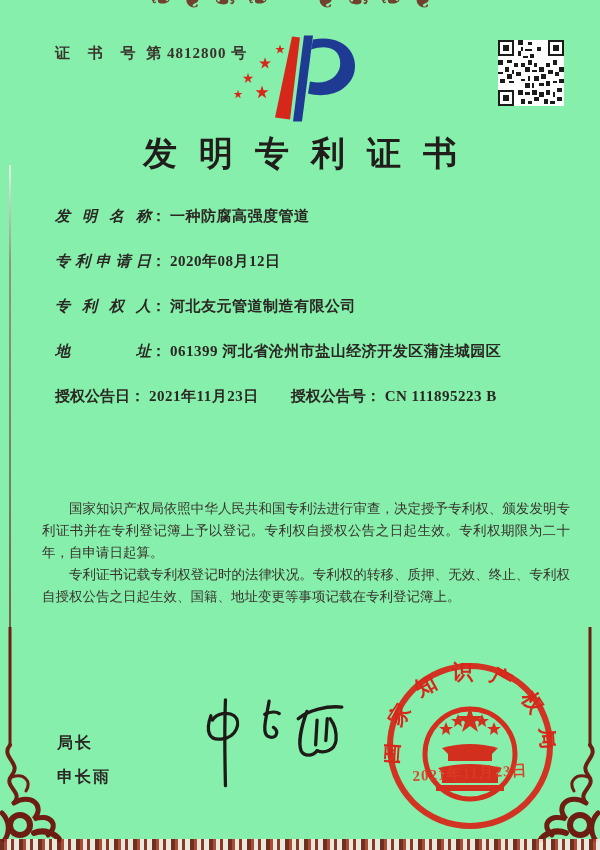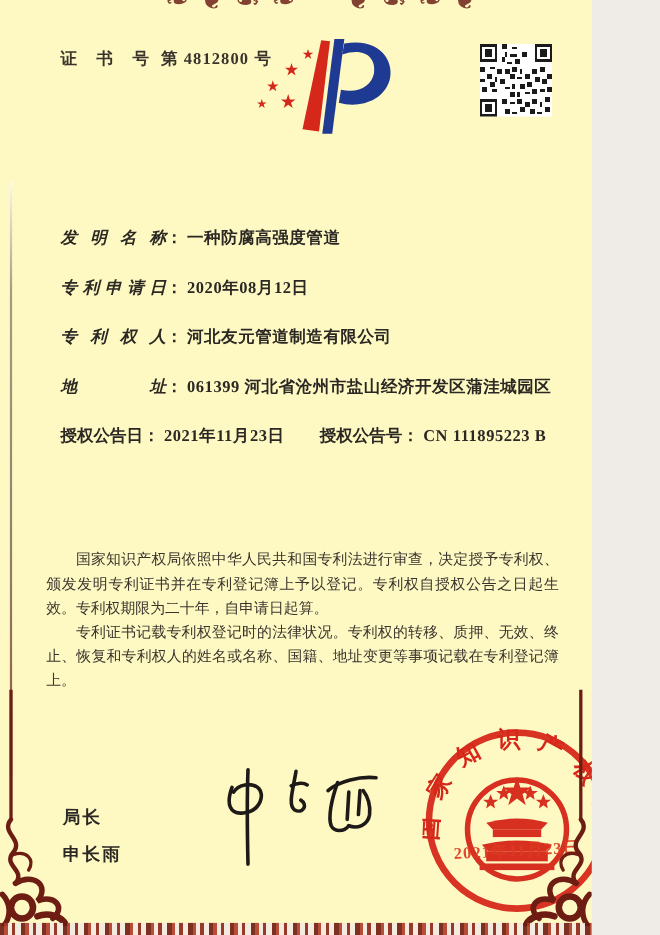--- a/index.html
+++ b/index.html
@@ -1,18 +1,18 @@
 <!DOCTYPE html>
 <html><head>
 <meta charset="utf-8">
 <style>
   * { margin:0; padding:0; box-sizing:border-box; }
   html,body { width:600px; height:850px; }
   body { font-family:"Liberation Serif","DejaVu Serif",serif; background:#efece7; }
-  .page { position:relative; width:538px; height:850px; background:#fef9c3; overflow:hidden; color:#2e2a26; }
+  .page { position:relative; width:600px; height:850px; background:#86efac; overflow:hidden; color:#2e2a26; }
 
   
   .top-ornament { position:absolute; top:0; left:120; width:100%; height:18px; overflow:hidden; pointer-events:none; }
   .top-ornament .frag { position:absolute; top:-16px; color:#6e2318; font-size:26px; letter-spacing:10px; opacity:.85; }
   .frag.f1 { left:150px; } .frag.f2 { left:315px; }
 
   
   .fold-line { position:absolute; left:9px; top:165px; width:2px; height:540px;
     background:linear-gradient(#fcfbf8, #8d7a6e 18%, #6b5a50 60%, #6e1f12 100%); opacity:.75; }
 
@@ -104,20 +104,21 @@
                M1,17h2v2h-2z M5,18h2v1h-2z M8,14h2v2h-2z M10,10h2v2h-2z M13,9h2v2h-2z M16,10h1v2h-1z
                M12,12h2v2h-2z M15,13h2v1h-2z M18,12h2v2h-2z M21,10h2v2h-2z M24,9h2v2h-2z M27,12h2v2h-2z
                M22,13h2v2h-2z M25,14h2v2h-2z M19,15h2v2h-2z M16,16h2v2h-2z M13,16h1v2h-1z M10,17h2v1h-2z
                M12,19h2v2h-2z M15,19h1v2h-1z M18,19h2v1h-2z M21,18h2v2h-2z M24,18h2v1h-2z M27,17h2v2h-2z
                M9,22h2v2h-2z M12,23h2v1h-2z M15,22h2v2h-2z M18,23h2v2h-2z M21,22h2v2h-2z M24,23h1v2h-1z
                M26,21h2v2h-2z M10,26h2v2h-2z M13,27h2v1h-2z M16,25h2v2h-2z M20,26h2v2h-2z M23,27h2v1h-2z
                M26,25h2v2h-2z M17,3h2v2h-2z"></path>
     </g>
   </svg>
 
+  <div class="title">发明专利证书</div>
 
   <div class="fields">
     <div class="f-row">
       <span class="f-label">发明名称</span><span class="f-colon">：</span><span class="f-value">一种防腐高强度管道</span>
     </div>
     <div class="f-row">
       <span class="f-label">专利申请日</span><span class="f-colon">：</span><span class="f-value">2020年08月12日</span>
     </div>
     <div class="f-row">
       <span class="f-label">专利权人</span><span class="f-colon">：</span><span class="f-value">河北友元管道制造有限公司</span>
@@ -130,21 +131,21 @@
         <span>授权公告日</span><span class="f-colon">：</span><span class="f-value">2021年11月23日</span>
       </div>
       <div class="grant-pair second">
         <span>授权公告号</span><span class="f-colon">：</span><span class="f-value">CN 111895223 B</span>
       </div>
     </div>
   </div>
 
   <div class="body-text">
     <p>国家知识产权局依照中华人民共和国专利法进行审查，决定授予专利权、颁发发明专利证书并在专利登记簿上予以登记。专利权自授权公告之日起生效。专利权期限为二十年，自申请日起算。</p>
-    <p>专利证书记载专利权登记时的法律状况。专利权的转移、质押、无效、终止、恢复和专利权人的姓名或名称、国籍、地址变更等事项记载在专利登记簿上。</p>
+    <p>专利证书记载专利权登记时的法律状况。专利权的转移、质押、无效、终止、专利权自授权公告之日起生效、国籍、地址变更等事项记载在专利登记簿上。</p>
   </div>
 
   <div class="signatory">
     <div>局长</div>
     <div>申长雨</div>
   </div>
 
   <svg class="signature" viewBox="0 0 220 140">
     <g fill="none" stroke="#1d1a17" stroke-width="4.5" stroke-linecap="round" stroke-linejoin="round">
       <path d="M46,14 C45,40 45,90 46,132"></path>

